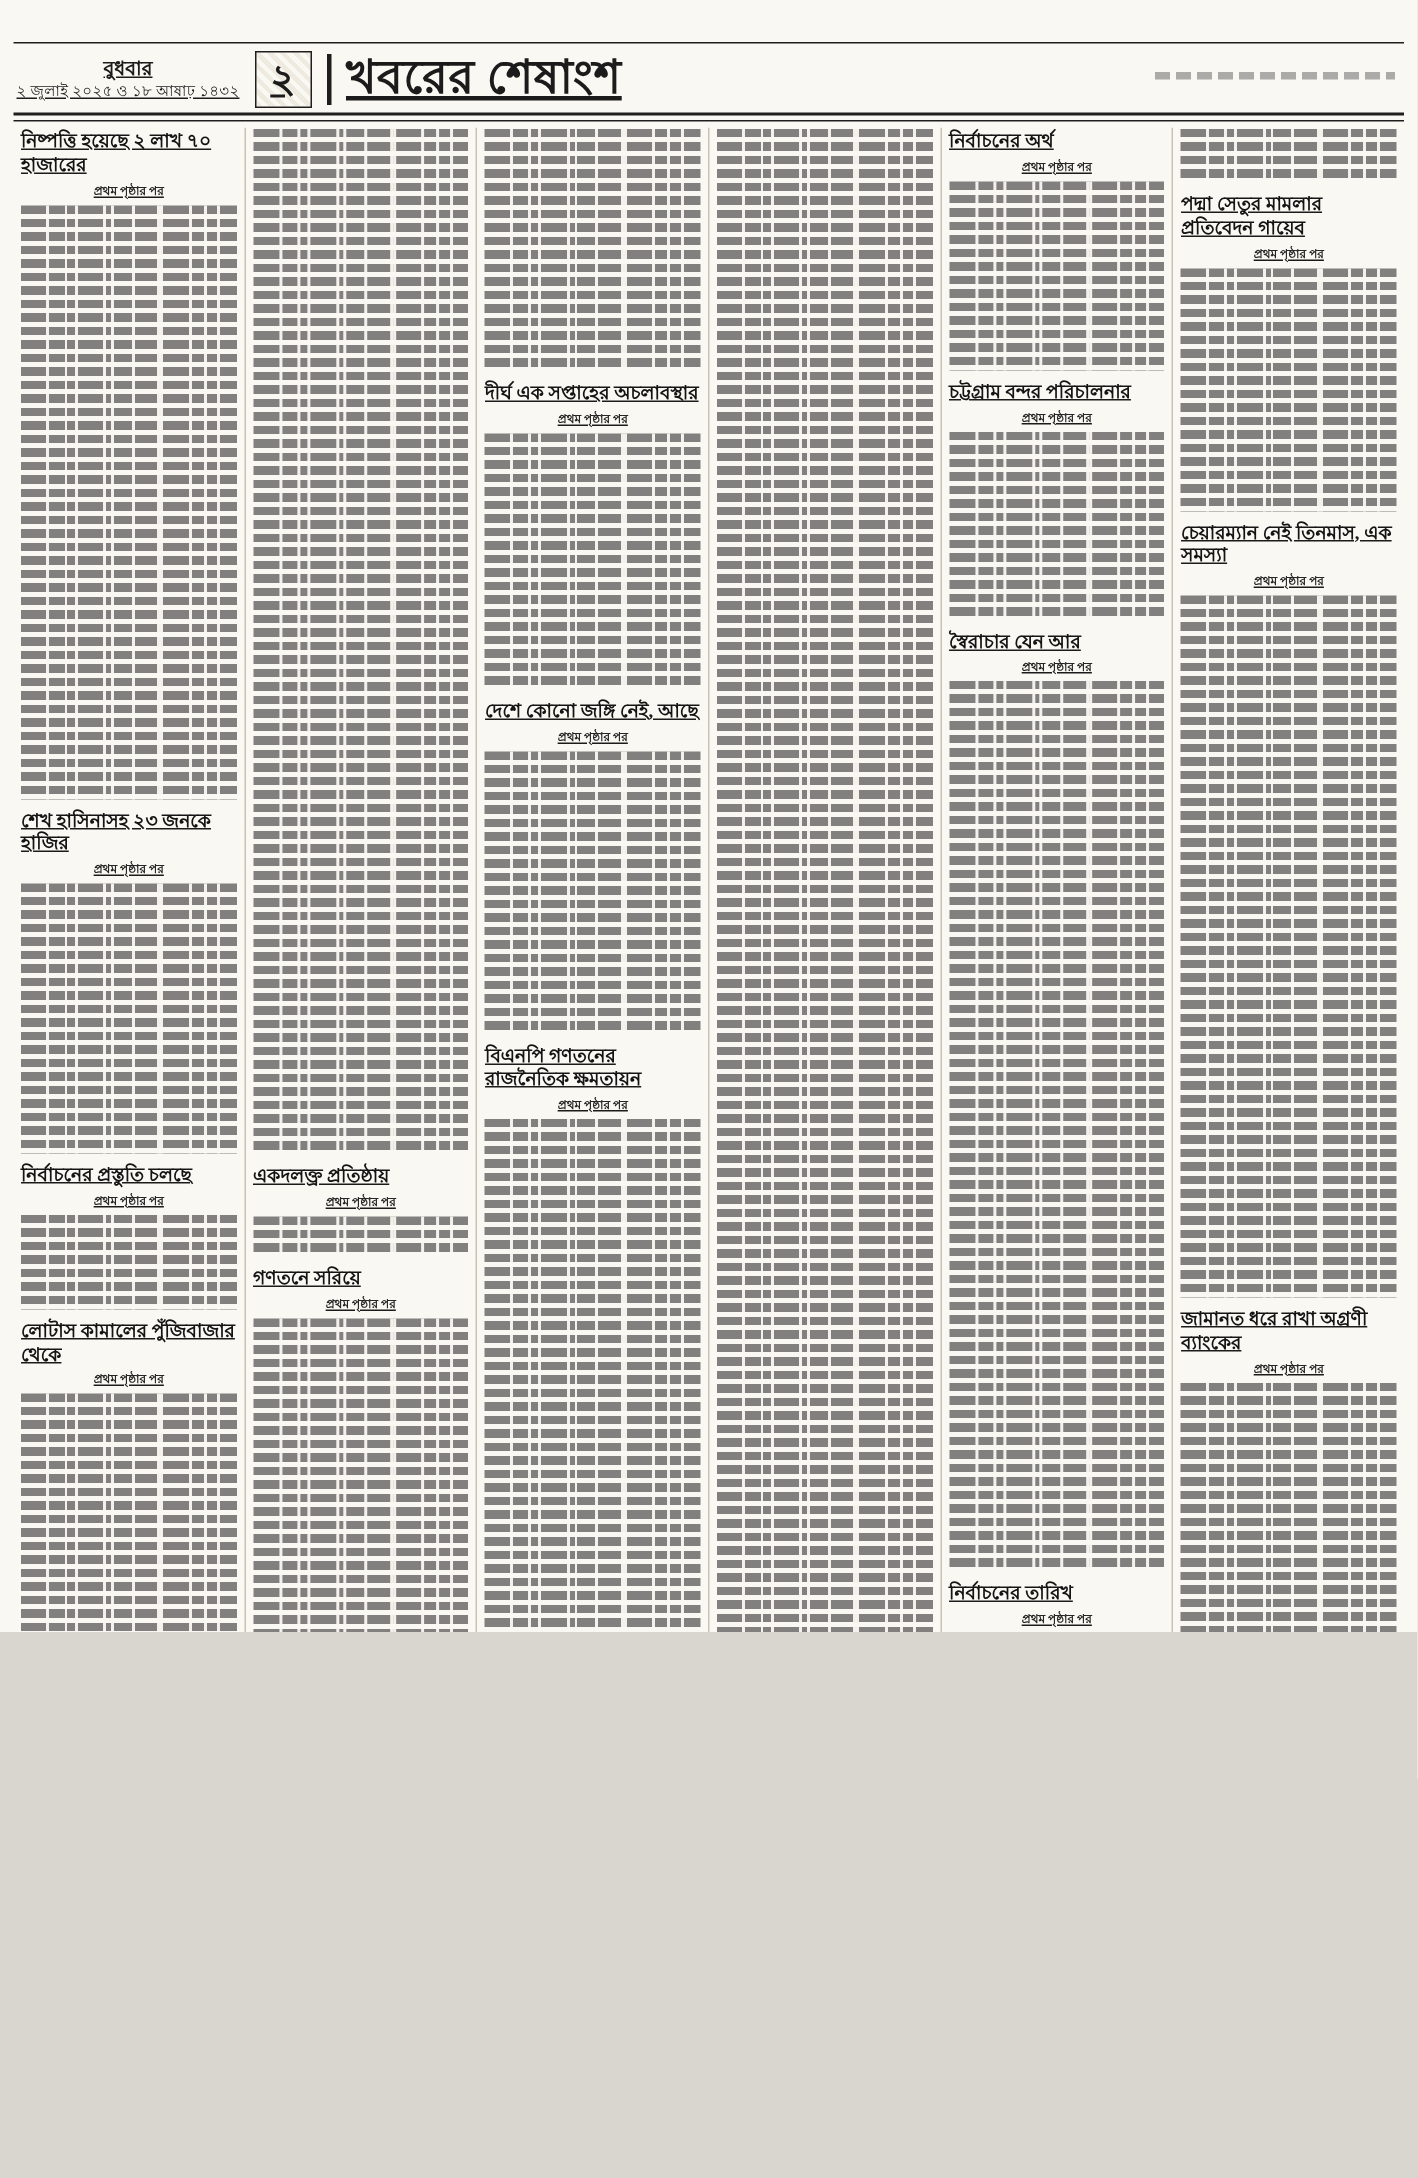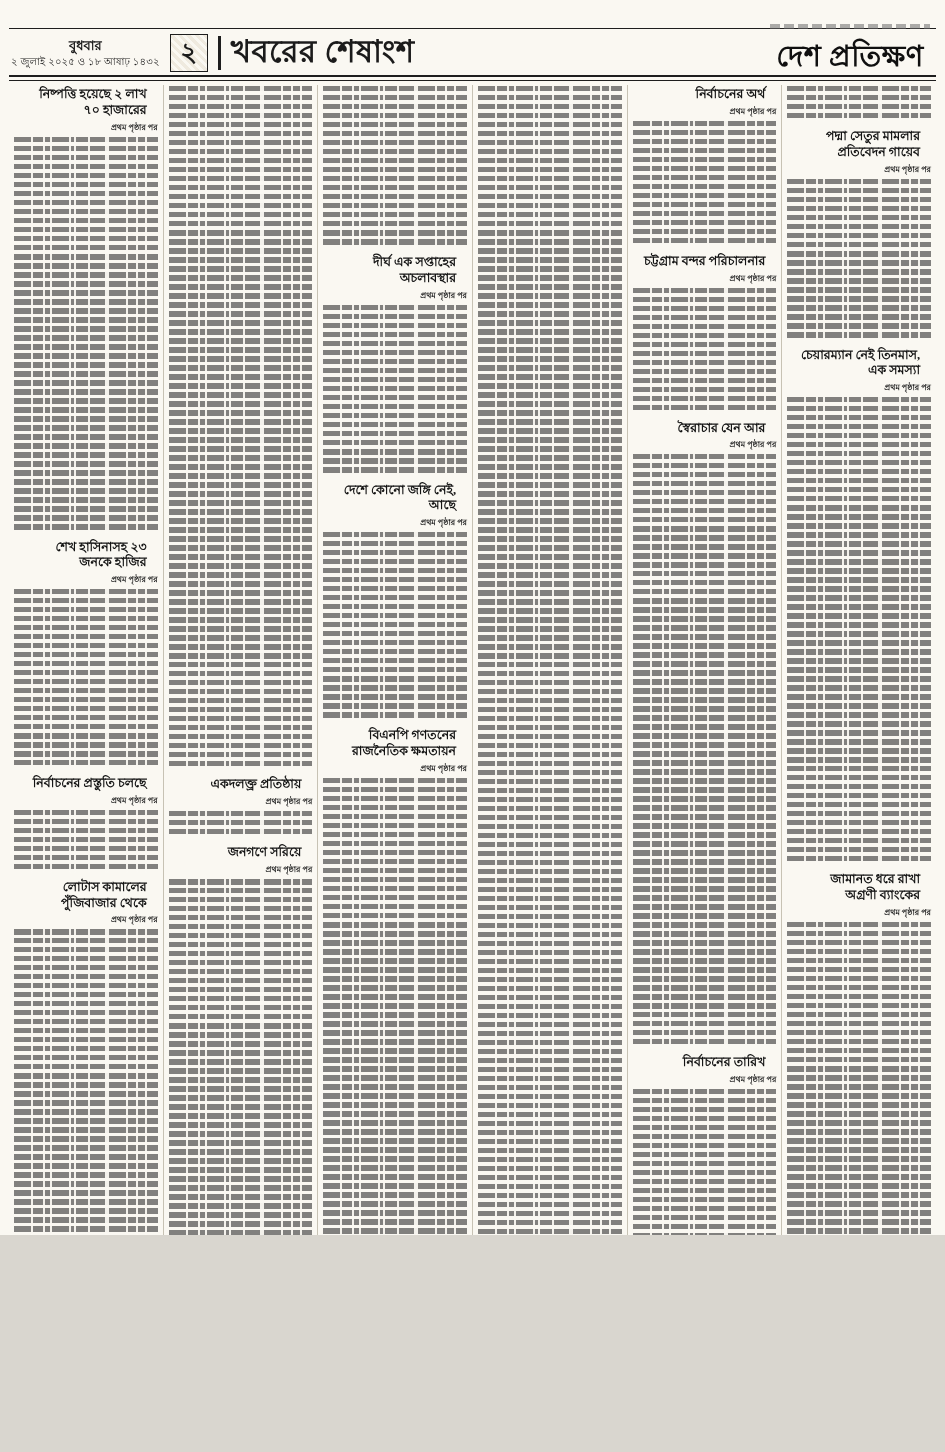--- a/index.html
+++ b/index.html
@@ -1,20 +1,20 @@
 <!DOCTYPE html>
 <html lang="bn"><head>
 <meta charset="utf-8">
 <style>
   * { margin:0; padding:0; box-sizing:border-box; }
   html,body { width:945px; height:1452px; }
   body { background:#d9d6cf; font-family:"Liberation Serif", serif; }
 
-  .paper { position:relative; width:945px; height:1235px; background:#faf8f2;
-           color:#1b1b1b; padding:6px 9px 4px; overflow:hidden; }
+  .paper { position:relative; width:945px; height:1088px; background:#faf8f2;
+           color:#1b1b1b; padding:6px 9px 4px; overflow:hidden;text-decoration:underline; }
 
   .toprule { border-top:1.5px solid #1e1e1e; margin-top:22px; }
 
   header { display:flex; align-items:center; height:46px; padding:3px 2px 2px; gap:10px; }
   .dateblock { text-align:center; line-height:1.35; min-width:128px; }
   .day  { font-weight:bold; font-size:13px; }
   .date { font-size:10px; letter-spacing:.2px; }
 
   .pagenum-box { width:38px; height:38px; border:1.5px solid #1e1e1e; flex:0 0 auto;
       display:flex; align-items:center; justify-content:center;
@@ -29,24 +29,24 @@
   .masthead-tagline-sim { height:5px; width:160px; margin:0 auto 4px; opacity:.55;
       background:repeating-linear-gradient(90deg,#6b6b6b 0 10px, rgba(0,0,0,0) 10px 14px); }
   .masthead { font-size:29px; font-weight:bold; color:#101010; letter-spacing:.5px; white-space:nowrap; }
 
   .rule-double { height:6px; border-top:2.5px solid #1e1e1e; border-bottom:1px solid #1e1e1e; }
 
   main { display:flex; height:1362px; margin-top:4px; overflow:hidden; }
   .col { flex:1 1 0; padding:1px 5px 0; border-right:1px solid #c7c2b4; overflow:hidden; }
   .col:last-child { border-right:none; }
 
-  .headline { font-weight:bold; font-size:12.5px; line-height:1.26; text-align:right;
-              margin:7px 11px 2px; color:#141414; }
+  .headline { font-weight:bold; font-size:12.5px; line-height:1.26; text-align:left;
+              margin:7px 0 2px; color:#141414; }
   .col .headline:first-child { margin-top:1px; }
-  .continued { font-size:8px; font-weight:bold; text-align:right; margin-bottom:3px; color:#262626; }
+  .continued { font-size:8px; font-weight:bold; text-align:center; margin-bottom:3px; color:#262626; }
 
   .bodysim { margin-bottom:2px; opacity:.62;
       background-image:
         repeating-linear-gradient(90deg, rgba(250,248,242,0) 0 17px, rgba(250,248,242,.95) 17px 19px),
         repeating-linear-gradient(90deg, rgba(250,248,242,0) 0 29px, rgba(250,248,242,.95) 29px 31px),
         repeating-linear-gradient(180deg, #383838 0 5.5px, rgba(0,0,0,0) 5.5px 9px); }
 </style>
 </head>
 <body>
 
@@ -63,21 +63,20 @@
     <div class="pagenum-box">
       <span>২</span>
     </div>
 
     <div class="header-bar"></div>
 
     <div class="section-title">খবরের শেষাংশ</div>
 
     <div class="masthead-wrap">
       <div class="masthead-tagline-sim"></div>
-      <div class="masthead">দেশ প্রতিক্ষণ</div>
     </div>
   </header>
 
   <div class="rule-double"></div>
 
   <main id="columns">
       <div class="col">
         <div class="headline">নিষ্পত্তি হয়েছে ২ লাখ ৭০ হাজারের</div>
         <div class="continued">প্রথম পৃষ্ঠার পর</div>
         <div class="bodysim" style="height: 396px;"></div>
@@ -89,21 +88,21 @@
         <div class="bodysim" style="height: 63px;"></div>
         <div class="headline">লোটাস কামালের পুঁজিবাজার থেকে</div>
         <div class="continued">প্রথম পৃষ্ঠার পর</div>
         <div class="bodysim" style="height: 630px;"></div>
       </div>
       <div class="col">
         <div class="bodysim" style="height: 684px;"></div>
         <div class="headline">একদলক্ত্র প্রতিষ্ঠায়</div>
         <div class="continued">প্রথম পৃষ্ঠার পর</div>
         <div class="bodysim" style="height: 27px;"></div>
-        <div class="headline">জনগণে সরিয়ে</div>
+        <div class="headline">গণতনে সরিয়ে</div>
         <div class="continued">প্রথম পৃষ্ঠার পর</div>
         <div class="bodysim" style="height: 630px;"></div>
       </div>
       <div class="col">
         <div class="bodysim" style="height: 162px;"></div>
         <div class="headline">দীর্ঘ এক সপ্তাহের অচলাবস্থার</div>
         <div class="continued">প্রথম পৃষ্ঠার পর</div>
         <div class="bodysim" style="height: 171px;"></div>
         <div class="headline">দেশে কোনো জঙ্গি নেই, আছে</div>
         <div class="continued">প্রথম পৃষ্ঠার পর</div>

